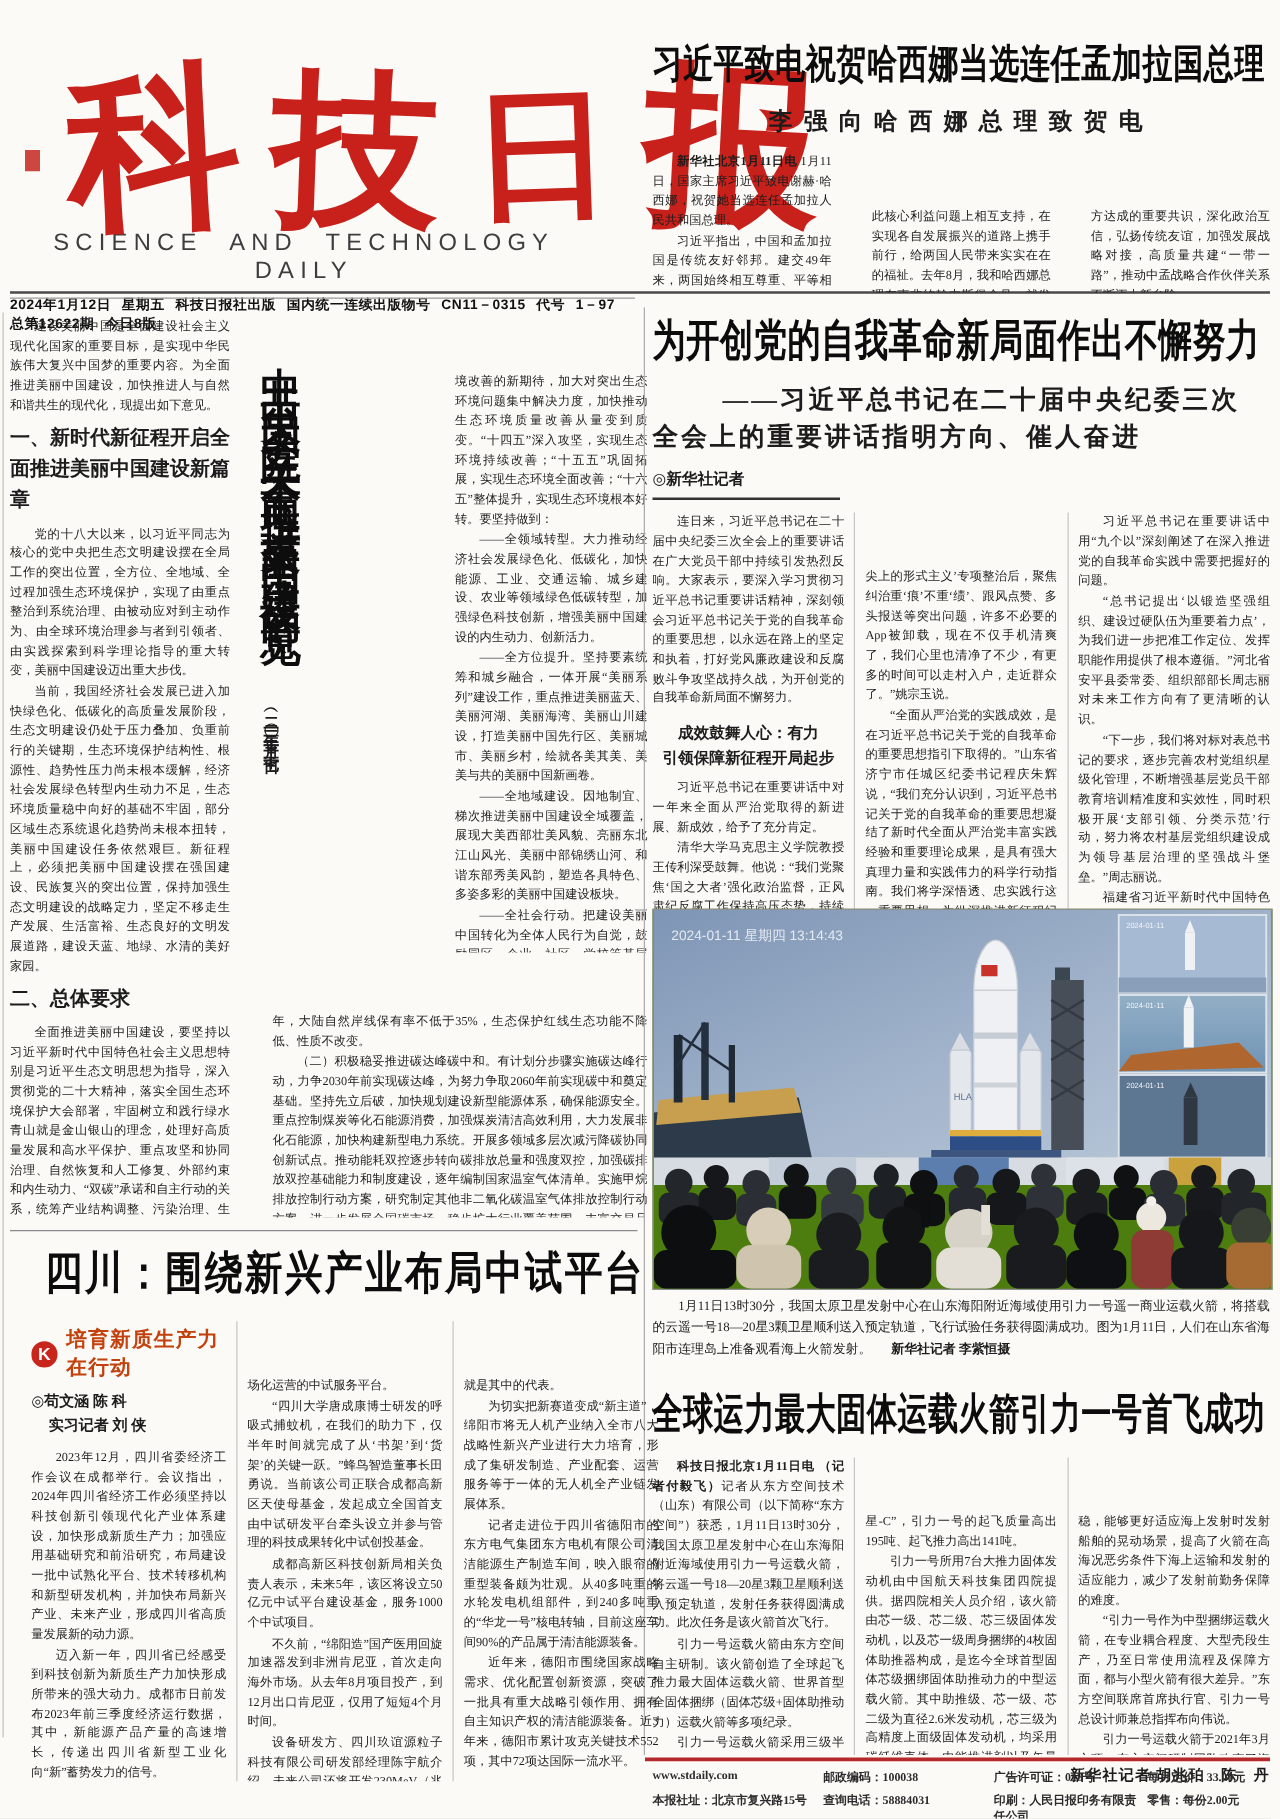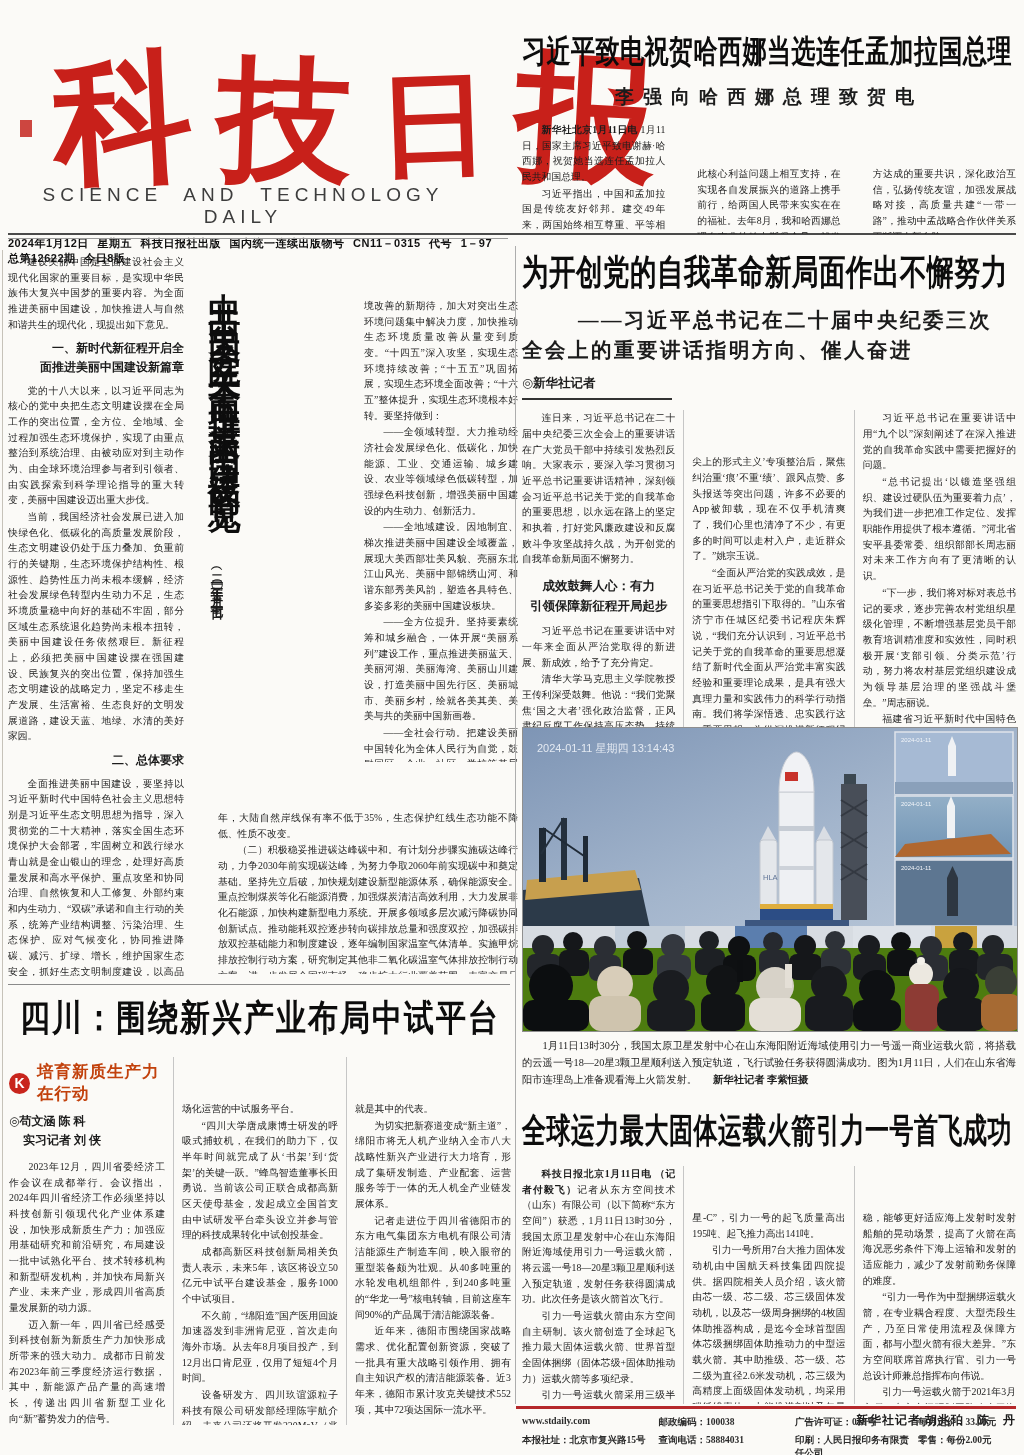--- a/index.html
+++ b/index.html
@@ -18,21 +18,21 @@
   .eng{margin-top:2px;text-align:center;width:470px;font-size:19px;color:#3d3d3d;
        letter-spacing:5px;word-spacing:12px;font-family:"Liberation Sans","DejaVu Sans",sans-serif;}
   .dateline{margin-top:8px;font-size:11px;font-weight:bold;letter-spacing:.5px;word-spacing:5px;
             font-family:"Liberation Sans","DejaVu Sans",sans-serif;color:#111;}
   .rule-top{position:absolute;left:8px;top:233px;width:1008px;border-top:2px solid #4a4a4a;}
   .rule-top2{position:absolute;left:8px;top:238px;width:500px;border-top:1px solid #9a9a9a;}
   
   .para{font-size:9.8px;line-height:1.6;text-align:justify;text-indent:2em;margin:0 0 1px 0;}
   .para.cont{text-indent:0;margin-top:44px;}
   .para b{font-weight:bold;}
-  .h-center{font-size:12px;font-weight:bold;text-align:right;margin:7px 0 6px 0;line-height:1.55;
+  .h-center{font-size:16px;font-weight:bold;text-align:left;margin:7px 0 6px 0;line-height:1.55;
             font-family:"Liberation Sans","DejaVu Sans",sans-serif;}
   .sub-h{font-size:12.5px;font-weight:bold;text-align:center;margin:9px 0 7px 0;line-height:1.6;
          white-space:pre-line;}
   .cols{display:flex;}
   .colbox{overflow:hidden;}
   .vr{border-left:1px solid #c6c6c6;}
   
   .hl{font-family:"Liberation Sans","DejaVu Sans",sans-serif;font-weight:900;color:#0c0c0c;
       transform-origin:top left;white-space:nowrap;}
   .hl-hasina{font-size:24px;transform:scaleY(1.32);letter-spacing:.5px;}
@@ -155,22 +155,22 @@
     <div style="width:326px;margin-left:8px;display:flex;flex-direction:column;">
       <div style="display:flex;height:508px;">
         <div class="vtitle" style="width:150px;flex:0 0 auto;">
           <div class="tline">中共中央国务院关于全面</div>
           <div class="tline">推进美丽中国建设的意见</div>
           <div class="tdate">（二〇二三年十二月二十七日）</div>
         </div>
         <div class="colbox" style="width:168px;height:508px;margin-left:6px;">
             <div class="para cont">境改善的新期待，加大对突出生态环境问题集中解决力度，加快推动生态环境质量改善从量变到质变。“十四五”深入攻坚，实现生态环境持续改善；“十五五”巩固拓展，实现生态环境全面改善；“十六五”整体提升，实现生态环境根本好转。要坚持做到：</div>
             <div class="para">——全领域转型。大力推动经济社会发展绿色化、低碳化，加快能源、工业、交通运输、城乡建设、农业等领域绿色低碳转型，加强绿色科技创新，增强美丽中国建设的内生动力、创新活力。</div>
+            <div class="para">——全方位提升。坚持要素统筹和城乡融合，一体开展“美丽系列”建设工作，重点推进美丽蓝天、美丽河湖、美丽海湾、美丽山川建设，打造美丽中国先行区、美丽城市、美丽乡村，绘就各美其美、美美与共的美丽中国新画卷。</div>
             <div class="para">——全地域建设。因地制宜、梯次推进美丽中国建设全域覆盖，展现大美西部壮美风貌、亮丽东北江山风光、美丽中部锦绣山河、和谐东部秀美风韵，塑造各具特色、多姿多彩的美丽中国建设板块。</div>
-            <div class="para">——全方位提升。坚持要素统筹和城乡融合，一体开展“美丽系列”建设工作，重点推进美丽蓝天、美丽河湖、美丽海湾、美丽山川建设，打造美丽中国先行区、美丽城市、美丽乡村，绘就各美其美、美美与共的美丽中国新画卷。</div>
             <div class="para">——全社会行动。把建设美丽中国转化为全体人民行为自觉，鼓励园区、企业、社区、学校等基层单位开展绿色、清洁、零碳引领行动，形成人人参与、人人共享的良好社会氛围。</div>
           </div>
       </div>
       <div class="colbox" style="height:208px;padding-left:26px;margin-top:4px;">
           <div class="para cont">年，大陆自然岸线保有率不低于35%，生态保护红线生态功能不降低、性质不改变。</div>
           <div class="para">（二）积极稳妥推进碳达峰碳中和。有计划分步骤实施碳达峰行动，力争2030年前实现碳达峰，为努力争取2060年前实现碳中和奠定基础。坚持先立后破，加快规划建设新型能源体系，确保能源安全。重点控制煤炭等化石能源消费，加强煤炭清洁高效利用，大力发展非化石能源，加快构建新型电力系统。开展多领域多层次减污降碳协同创新试点。推动能耗双控逐步转向碳排放总量和强度双控，加强碳排放双控基础能力和制度建设，逐年编制国家温室气体清单。实施甲烷排放控制行动方案，研究制定其他非二氧化碳温室气体排放控制行动方案。进一步发展全国碳市场，稳步扩大行业覆盖范围，丰富交易品种和方式，建设完善全国温室气体自愿减排交易市场。到2035年，非化石能源占能源消费总量比重进一步提高，建成更加有效、更有活力、更具国际影响力的碳市场。</div>
         </div>
     </div>
   </section>
 
@@ -383,21 +383,21 @@
         </div>
       <div class="colbox vr" style="width:156px;height:238px;padding-left:8px;">
           <div class="para cont">稳，能够更好适应海上发射时发射船舶的晃动场景，提高了火箭在高海况恶劣条件下海上运输和发射的适应能力，减少了发射前勤务保障的难度。</div>
           <div class="para">“引力一号作为中型捆绑运载火箭，在专业耦合程度、大型壳段生产，乃至日常使用流程及保障方面，都与小型火箭有很大差异。”东方空间联席首席执行官、引力一号总设计师兼总指挥布向伟说。</div>
           <div class="para">引力一号运载火箭于2021年3月立项，东方空间研制团队攻克了海陆通用中型运载火箭总体设计及试验、捆绑固体运载火箭多学科耦合优化设计、批量化—低成本—大承载中大型火箭结构及装置设计制造、中型运载火箭多模快速响应发射4大关键技术群。该火箭首飞成功，标志着我国商业运载火箭自主创新取得重大进展，进一步丰富了我国运载火箭型谱，扩充了我国中低轨卫星多样化、规模化发射能力。</div>
         </div>
     </div>
     <div class="editors" style="margin-top:8px;">新华社记者 胡兆珀　陈　丹</div>
   </section>
 
-  <section class="abs" style="left:9px;top:994px;width:502px;">
+  <section class="abs" style="left:25px;top:994px;width:502px;">
     <div class="hl hl-sichuan">四川：围绕新兴产业布局中试平台</div>
     <div class="cols" style="margin-top:22px;">
       <div class="colbox" style="width:160px;height:368px;padding-right:8px;">
         <div class="kicker">
           <span class="klogo">K</span>
           <span class="ktext">培育新质生产力在行动</span>
         </div>
         <div class="by2">◎苟文涵 陈 科</div>
         <div class="by3">实习记者 刘 侠</div>
         <div>

